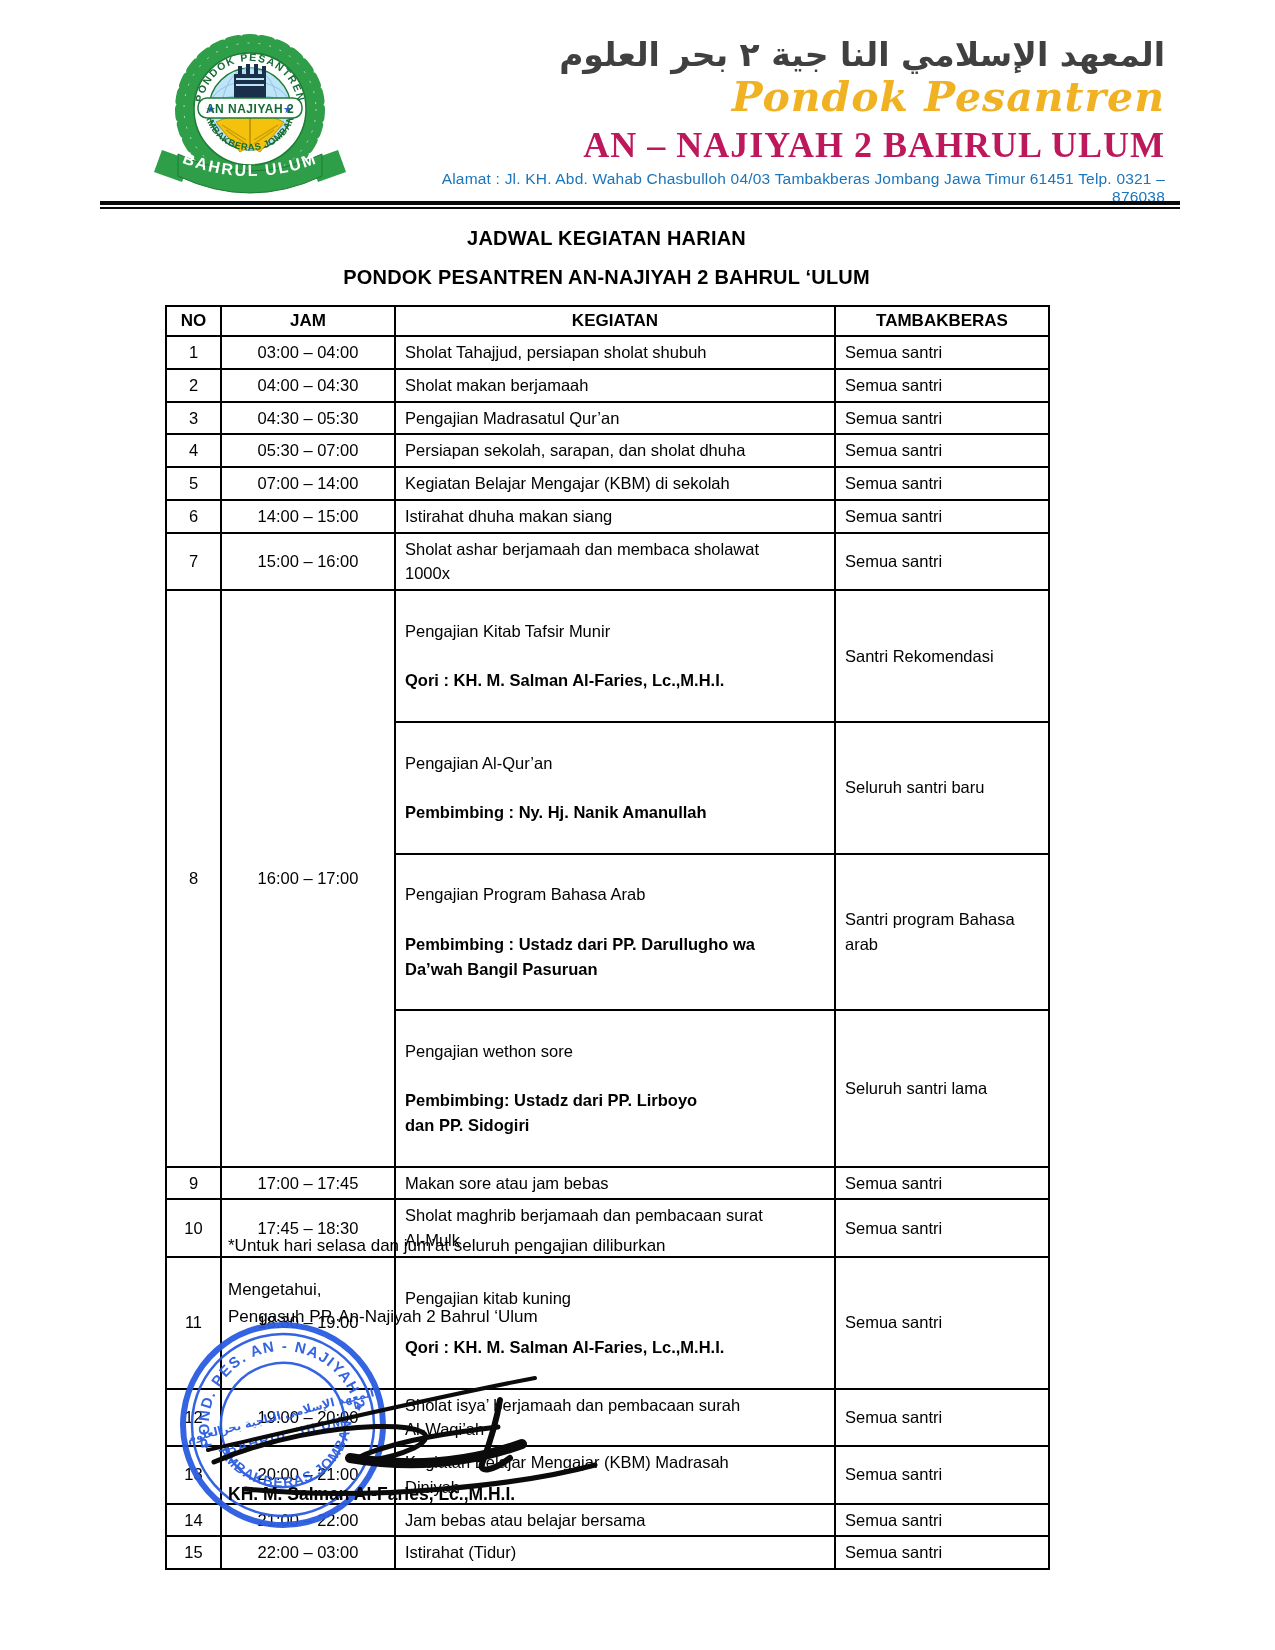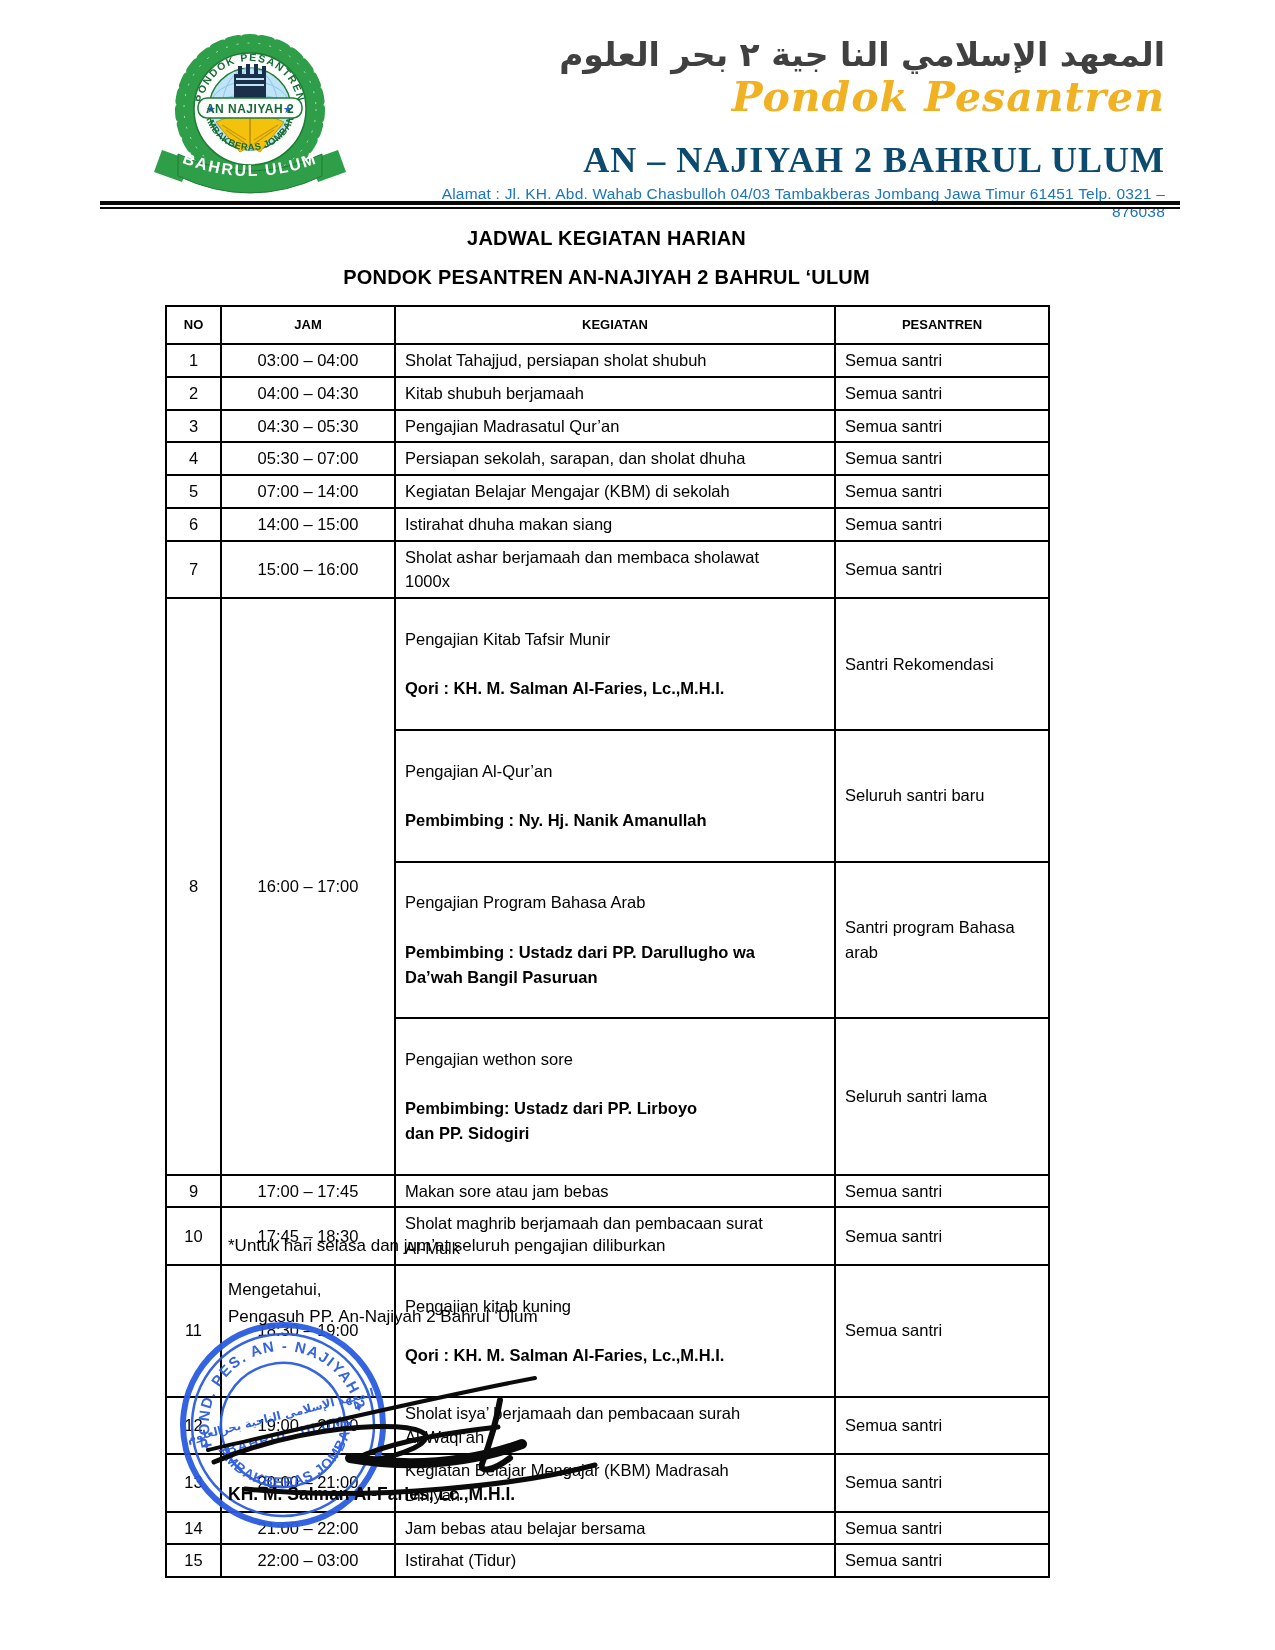--- a/index.html
+++ b/index.html
@@ -18,21 +18,21 @@
     font-family:"DejaVu Sans", sans-serif; font-size:33px; font-weight:bold;
     color:#404040; line-height:1.25; direction:rtl;
   }
   .script-title {
     font-family:"DejaVu Serif", serif; font-style:italic; font-weight:bold;
     font-size:41px; color:#f0b123; line-height:1.0; margin-top:2px;
     letter-spacing:1px;
   }
   .org-name {
     font-family:"Liberation Serif", serif; font-weight:bold;
-    font-size:36px; color:#0c4a6e; letter-spacing:1px; margin-top:21px;
+    font-size:36px; color:#be185d; letter-spacing:1px; margin-top:6px;
   }
   .address { font-size:15.5px; color:#1b75bb; margin-top:4px; letter-spacing:0.2px;text-align:right; }
   .rule {
     position:absolute; left:100px; top:201px; width:1080px; height:8px;
     border-top:4px solid #0a0a0a; border-bottom:2px solid #0a0a0a;
   }
 
   
   .doc-title, .doc-subtitle {
     position:absolute; left:165px; width:883px; text-align:center;
@@ -47,21 +47,21 @@
     border-collapse:collapse; table-layout:fixed;
   }
   table.sched col.c-no { width:55px; }
   table.sched col.c-jam { width:174px; }
   table.sched col.c-keg { width:440px; }
   table.sched col.c-ket { width:214px; }
   table.sched th, table.sched td {
     border:2px solid #000; font-size:16.5px; line-height:1.5;
     vertical-align:middle; overflow:hidden;
   }
-  table.sched th { font-weight:bold; text-align:center; height:38px; font-size:13px; }
+  table.sched th { font-weight:bold; text-align:center; height:30px; font-size:17px; }
   td.no, td.jam { text-align:center; }
   td.keg, td.ket { text-align:left; padding:3px 18px 3px 9px; white-space:pre-line; }
   tr.h1 { height:27px; }
   tr.h2 { height:54px; }
   tr.s1 { height:88px; }
   tr.s2 { height:88px; }
   tr.s3 { height:100px; }
   tr.s4 { height:72px;margin-top:32px; }
   .kl2 { font-weight:bold; white-space:pre-line; }
 
@@ -159,33 +159,33 @@
         <col class="c-no">
         <col class="c-jam">
         <col class="c-keg">
         <col class="c-ket">
       </colgroup>
     <tbody>
         <tr>
       <th>NO</th>
       <th>JAM</th>
       <th>KEGIATAN</th>
-      <th>PESANTREN</th>
+      <th>TAMBAKBERAS</th>
     </tr>
 
     <tr class="h1">
       <td class="no">1</td>
       <td class="jam">03:00 – 04:00</td>
       <td class="keg"><div>Sholat Tahajjud, persiapan sholat shubuh</div></td>
       <td class="ket">Semua santri</td>
     </tr>
     <tr class="h1">
       <td class="no">2</td>
       <td class="jam">04:00 – 04:30</td>
-      <td class="keg"><div>Kitab shubuh berjamaah</div></td>
+      <td class="keg"><div>Sholat makan berjamaah</div></td>
       <td class="ket">Semua santri</td>
     </tr>
     <tr class="h1">
       <td class="no">3</td>
       <td class="jam">04:30 – 05:30</td>
       <td class="keg"><div>Pengajian Madrasatul Qur’an</div></td>
       <td class="ket">Semua santri</td>
     </tr>
     <tr class="h1">
       <td class="no">4</td>

